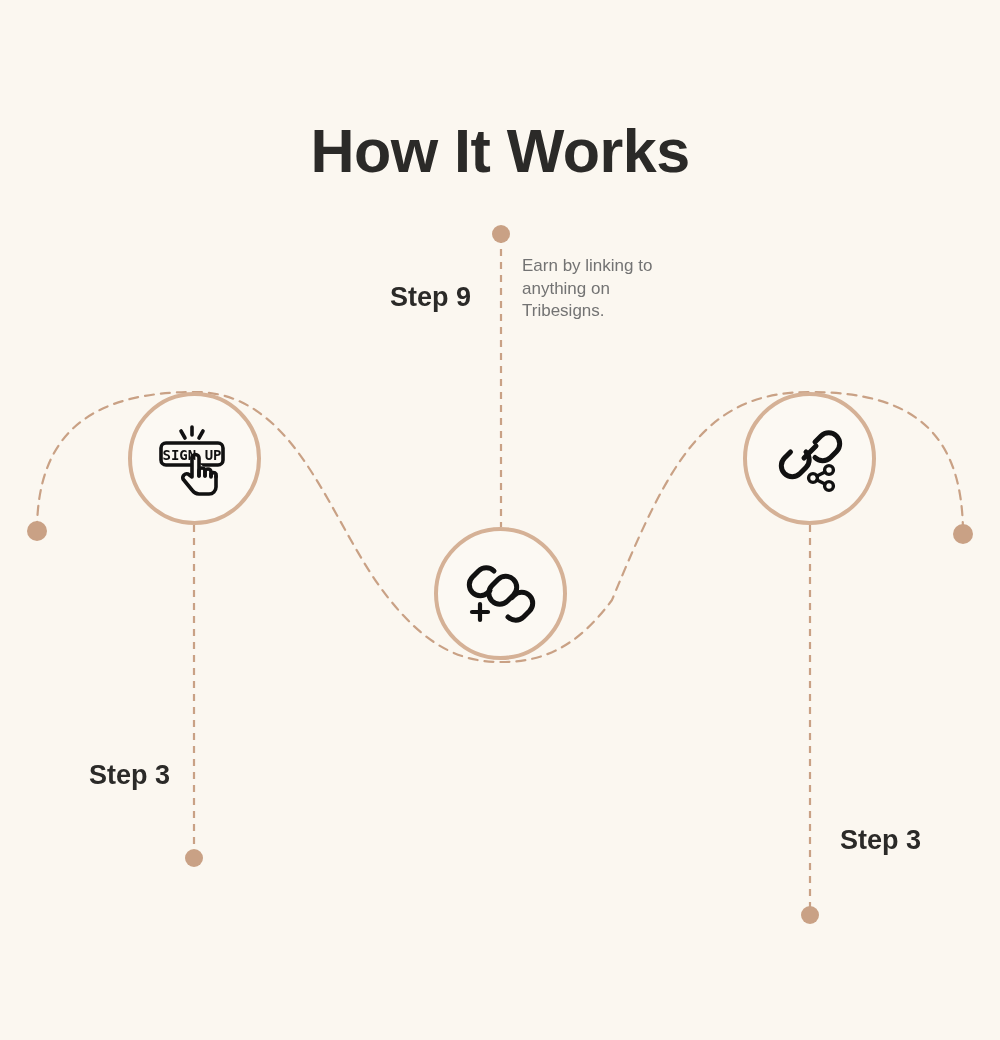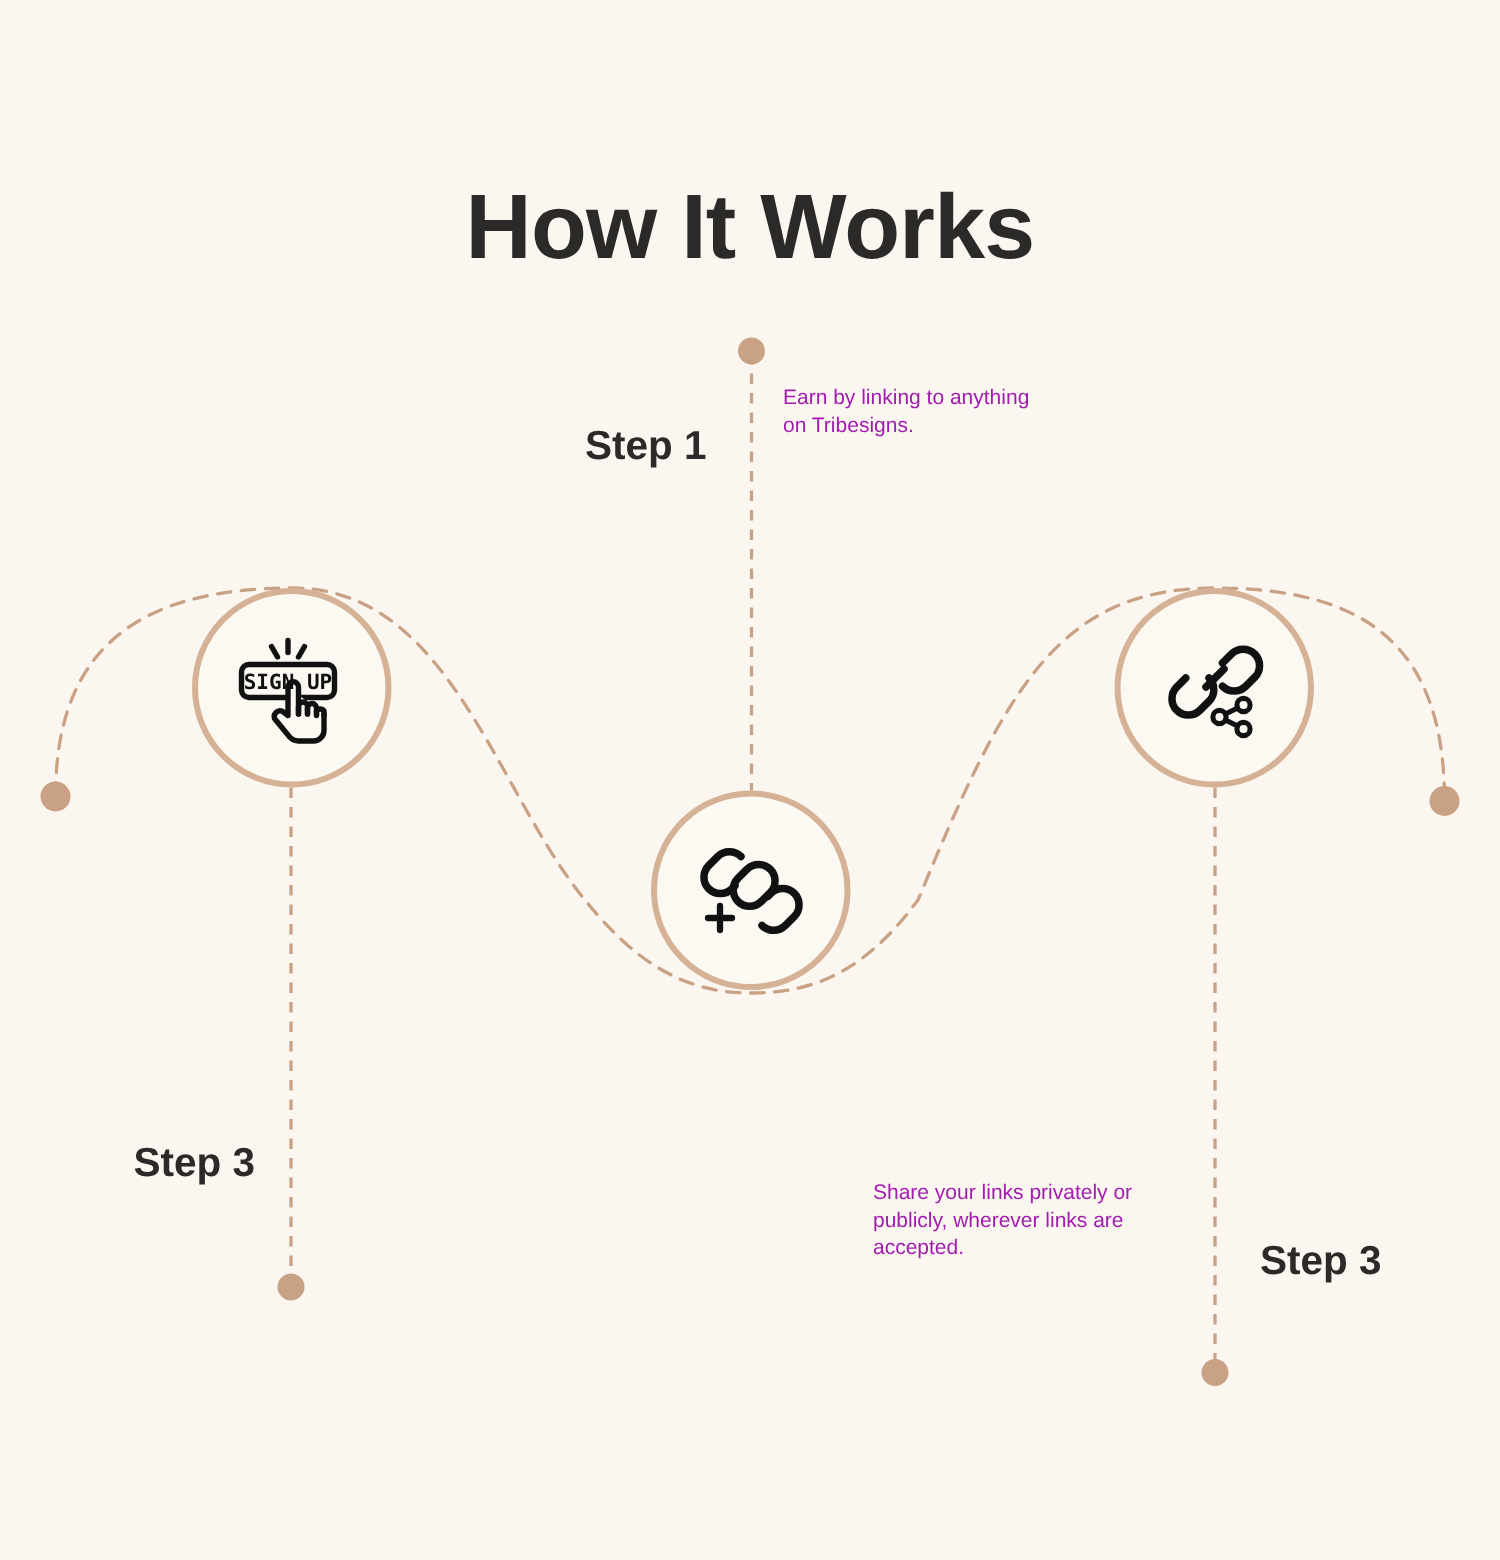--- a/index.html
+++ b/index.html
@@ -57,23 +57,23 @@
 
   .step-label {
     position: absolute;
     font-size: 27px;
     font-weight: bold;
     color: #2b2a28;
     white-space: nowrap;
   }
   .step-body {
     position: absolute;
-    font-size: 14px;
+    font-size: 17px;
     line-height: 1.33;
-    color: #a21caf;
+    color: #737373;
   }
 
   #step1-label { left: 89px;  top: 760px; }
   #step1-body  { left: 218px; top: 718px; width: 250px; }
 
   #step2-label { left: 390px; top: 282px; }
   #step2-body  { left: 522px; top: 255px; width: 170px; }
 
   #step3-label { left: 840px; top: 825px; }
   #step3-body  { left: 582px; top: 785px; width: 225px; }
@@ -169,19 +169,18 @@
           <circle cx="56" cy="64" r="4.4" fill="#fcf9f3"></circle>
           <line x1="44" y1="54" x2="52" y2="50"></line>
           <line x1="44" y1="58" x2="52" y2="62"></line>
         </g>
       </svg>
     </span>
   </div>
 
   <div class="step-label" id="step1-label">Step 3</div>
 
-  <div class="step-label" id="step2-label">Step 1</div>
+  <div class="step-label" id="step2-label">Step 9</div>
   <div class="step-body" id="step2-body">Earn by linking to anything on Tribesigns.</div>
 
   <div class="step-label" id="step3-label">Step 3</div>
-  <div class="step-body" id="step3-body">Share your links privately or publicly, wherever links are accepted.</div>
 
 </div>
 
 </body></html>

